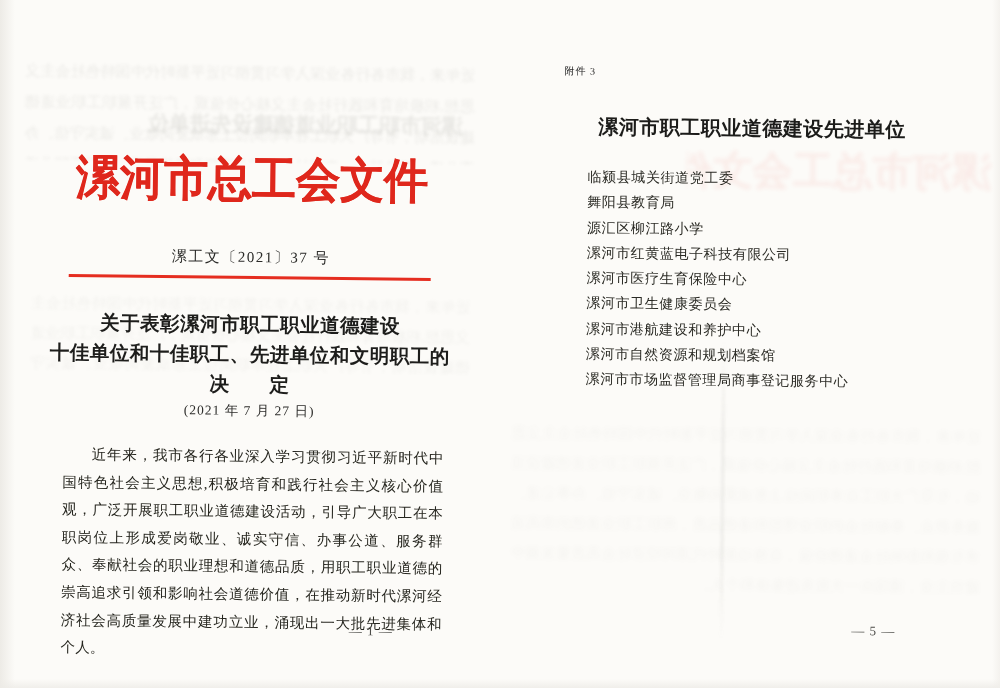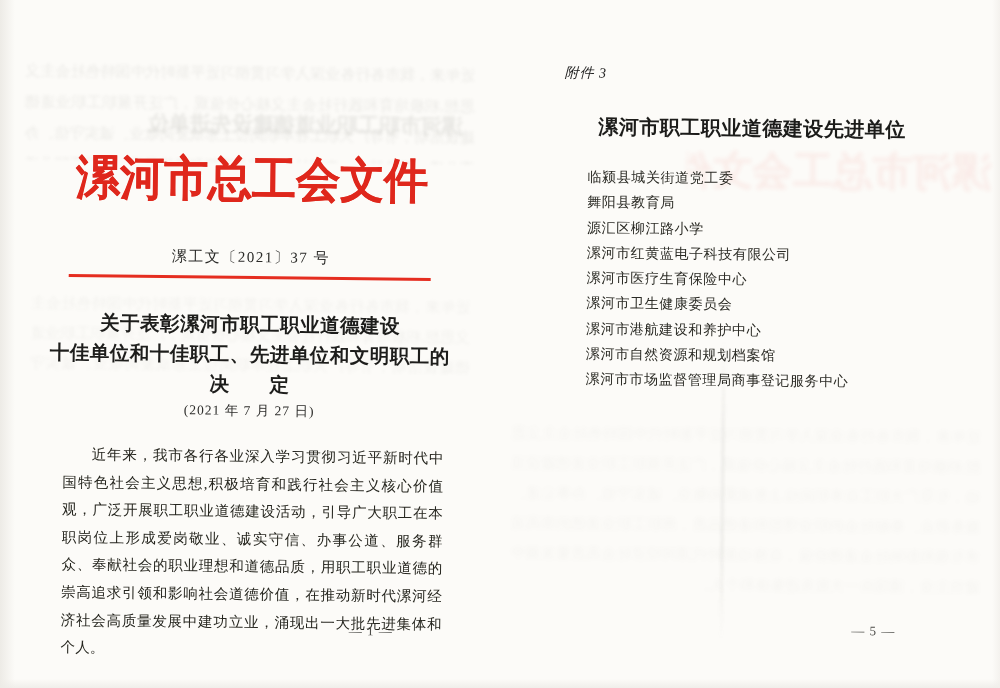--- a/index.html
+++ b/index.html
@@ -61,21 +61,21 @@
   .folio {
     position: absolute; top: 622px; font-size: 13px; color: #4c4c48;
     letter-spacing: 1px; white-space: nowrap;
   }
   .folio.f-left  { left: 352px; }
   .folio.f-right { left: 354px; }
 
   
   .attach-label {
     position: absolute; left: 62px; top: 66px;
-    font-size: 14px; color: #222; letter-spacing: 1px; font-style: italic;
+    font-size: 10px; color: #222; letter-spacing: 1px;
   }
   .annex-title {
     position: absolute; left: 0; top: 115px; width: 100%;
     text-align: center; font-size: 20px; font-weight: bold; color: #1c1c1a;
     letter-spacing: 0.5px; white-space: nowrap;
   }
   .unit-list { position: absolute; left: 86px; top: 166px; width: 380px; }
   .unit-list .unit-item {
     font-size: 14px; line-height: 25.3px; color: #2a2a24;
     letter-spacing: 0.6px; white-space: nowrap;

